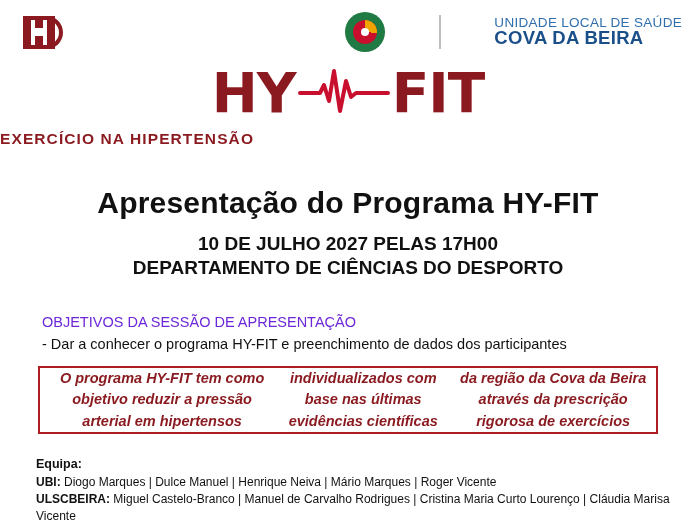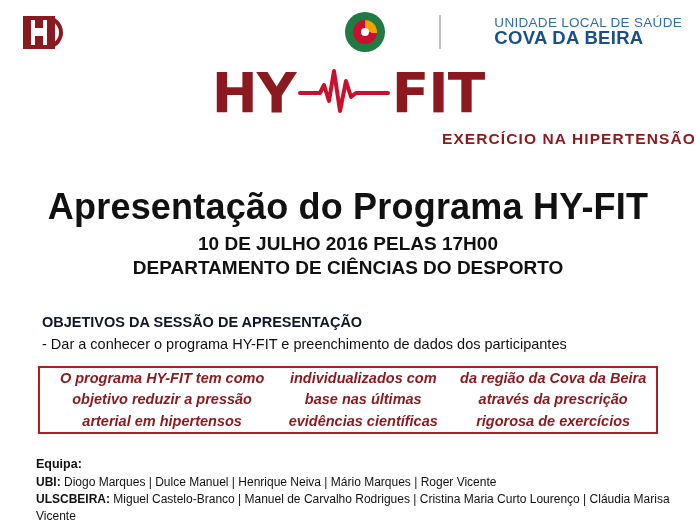--- a/index.html
+++ b/index.html
@@ -160,21 +160,21 @@
     letter-spacing: .3px;
     color: #1b4f8a;
   }
 
   
   .hyfit {
     position: absolute;
     top: 62px;
     left: 0;
     width: 696px;
-    text-align: right;
+    text-align: left;
   }
   .hyfit-row {
     display: flex;
     align-items: center;
     justify-content: center;
     height: 62px;
   }
   .hyfit-word {
     font-family: "DejaVu Sans", sans-serif;
     font-size: 55px;
@@ -194,21 +194,21 @@
     color: #8a1a1f;
   }
 
   
   .title {
     position: absolute;
     top: 186px;
     left: 0;
     width: 696px;
     text-align: center;
-    font-size: 36px;
+    font-size: 30px;
     font-weight: bold;
     color: #111;
     letter-spacing: .2px;
   }
   .subtitle {
     position: absolute;
     top: 232px;
     left: 0;
     width: 696px;
     text-align: center;
@@ -217,22 +217,22 @@
     color: #111;
     line-height: 1.25;
   }
 
   
   .obj-heading {
     position: absolute;
     top: 314px;
     left: 42px;
     font-size: 14.5px;
-    font-weight: bold;
-    color: #0f172a;
+    font-weight: normal;
+    color: #6d28d9;
     text-align: center;
   }
   .obj-line {
     position: absolute;
     top: 336px;
     left: 42px;
     font-size: 14.5px;
     color: #111;
   }
 
@@ -315,21 +315,21 @@
         <polyline points="2,30 16,30 22,30 26,22 31,38 36,8 42,48 48,18 53,34 58,30 70,30 90,30" fill="none" stroke="#c8102e" stroke-width="4" stroke-linecap="round" stroke-linejoin="round"></polyline>
       </svg>
     </span>
     <span class="hyfit-word">FIT</span>
   </div>
   <div class="hyfit-sub">EXERCÍCIO NA HIPERTENSÃO</div>
 </div>
 
 <div class="title">Apresentação do Programa HY-FIT</div>
 <div class="subtitle">
-  <div>10 DE JULHO 2016 PELAS 17H00</div>
+  <div>10 DE JULHO 2027 PELAS 17H00</div>
   <div>DEPARTAMENTO  DE CIÊNCIAS DO DESPORTO</div>
 </div>
 
 <div class="obj-heading">OBJETIVOS DA SESSÃO DE APRESENTAÇÃO</div>
 <div class="obj-line">- Dar a conhecer o programa HY-FIT e preenchimento de dados dos participantes</div>
 
 <div class="redbox">
   <div>O programa HY-FIT tem como objetivo reduzir a pressão arterial em hipertensos</div>
   <div>individualizados com base nas últimas evidências científicas</div>
   <div>da região da Cova da Beira através da prescrição rigorosa de exercícios</div>

